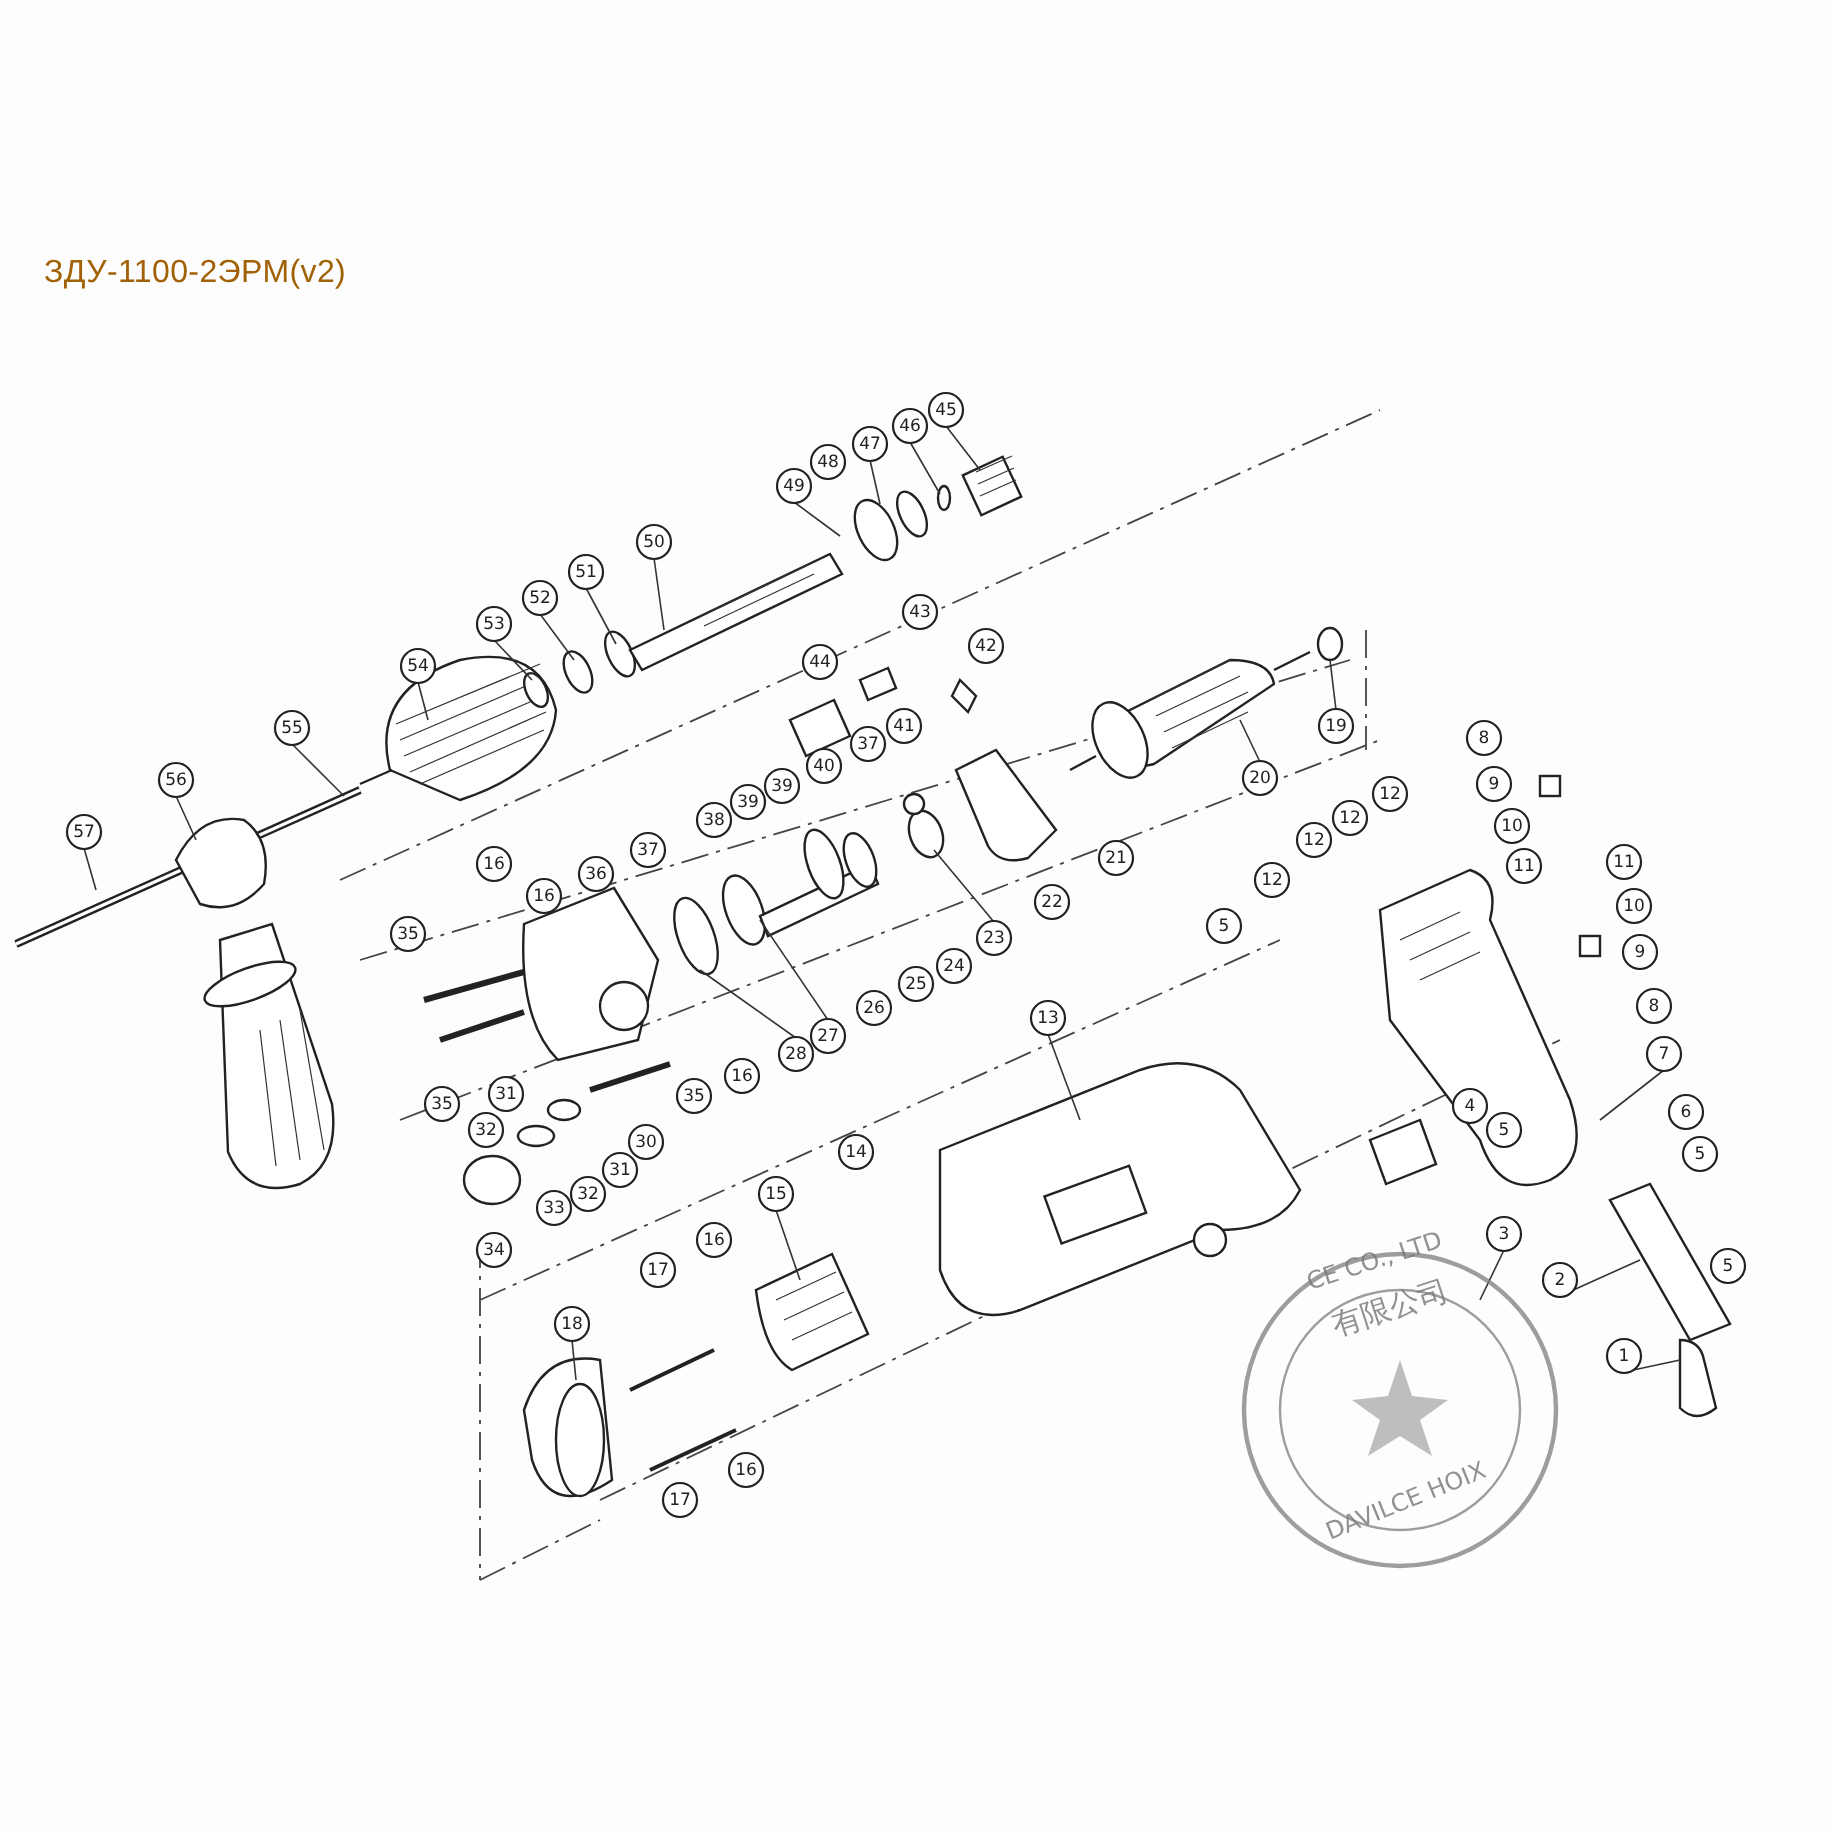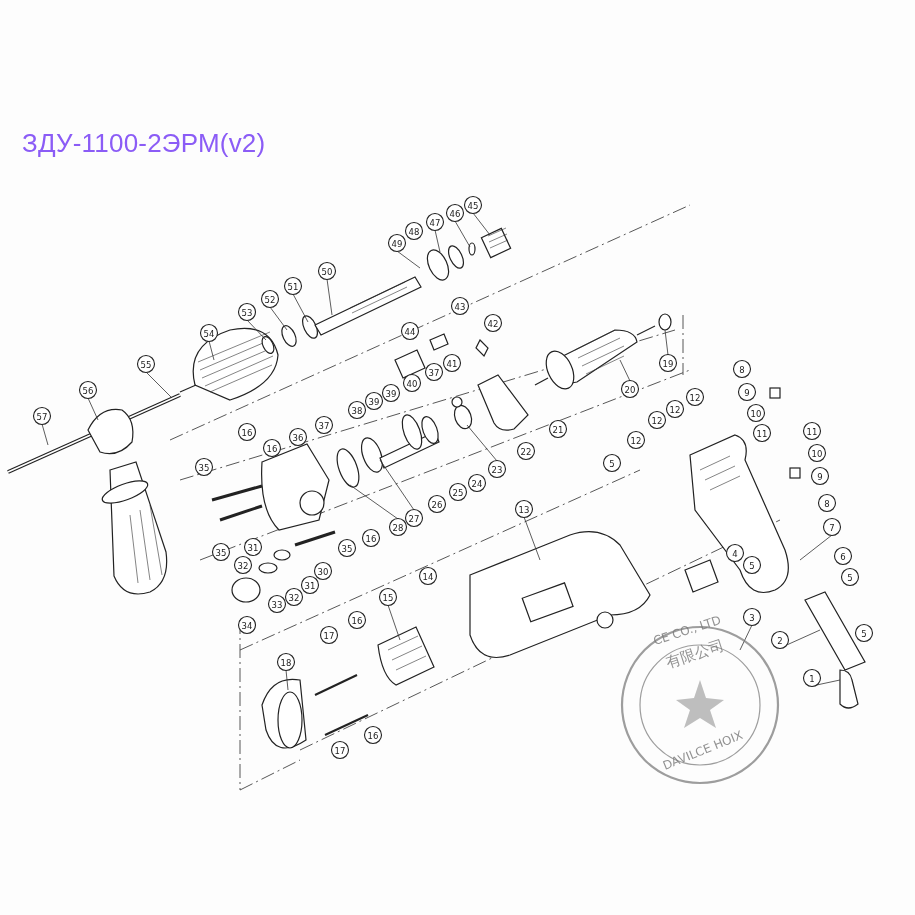--- a/index.html
+++ b/index.html
@@ -1,18 +1,18 @@
 <!DOCTYPE html>
 <html><head>
   <meta charset="utf-8">
   <style>
     html, body { margin: 0; padding: 0; background: #ffffff; }
     body { width: 915px; height: 915px; position: relative; overflow: hidden; font-family: "Liberation Sans", sans-serif; }
     #canvas { position: absolute; left: 0; top: 0; width: 915px; height: 915px; background: #fdfdfd; }
-    #title { position: absolute; left: 22px; top: 128px; font-size: 26px; color: #8b5cf6; letter-spacing: 0.2px; font-family: "Liberation Sans", sans-serif; }
+    #title { position: absolute; left: 22px; top: 128px; font-size: 16px; color: #a16207; letter-spacing: 0.2px; font-family: "Liberation Sans", sans-serif; }
     svg#diagram { position: absolute; left: 0; top: 0; }
     .callout circle { fill: #fff; stroke: #222; stroke-width: 1.1; }
     .callout text { font-family: "DejaVu Sans", sans-serif; font-size: 8.5px; fill: #222; text-anchor: middle; dominant-baseline: central; }
     .leader { stroke: #333; stroke-width: 0.8; fill: none; }
     .axis { stroke: #444; stroke-width: 0.9; stroke-dasharray: 14 4 2 4; fill: none; }
     .part { stroke: #222; stroke-width: 1.2; fill: #fff; }
     .hatch { stroke: #333; stroke-width: 0.6; }
     .stamp { fill: none; stroke: #7c7c7c; stroke-width: 2.2; opacity: 0.75; }
     .stamp-text { font-family: "DejaVu Sans", sans-serif; font-size: 12px; fill: #777; opacity: 0.8; }
   </style>

